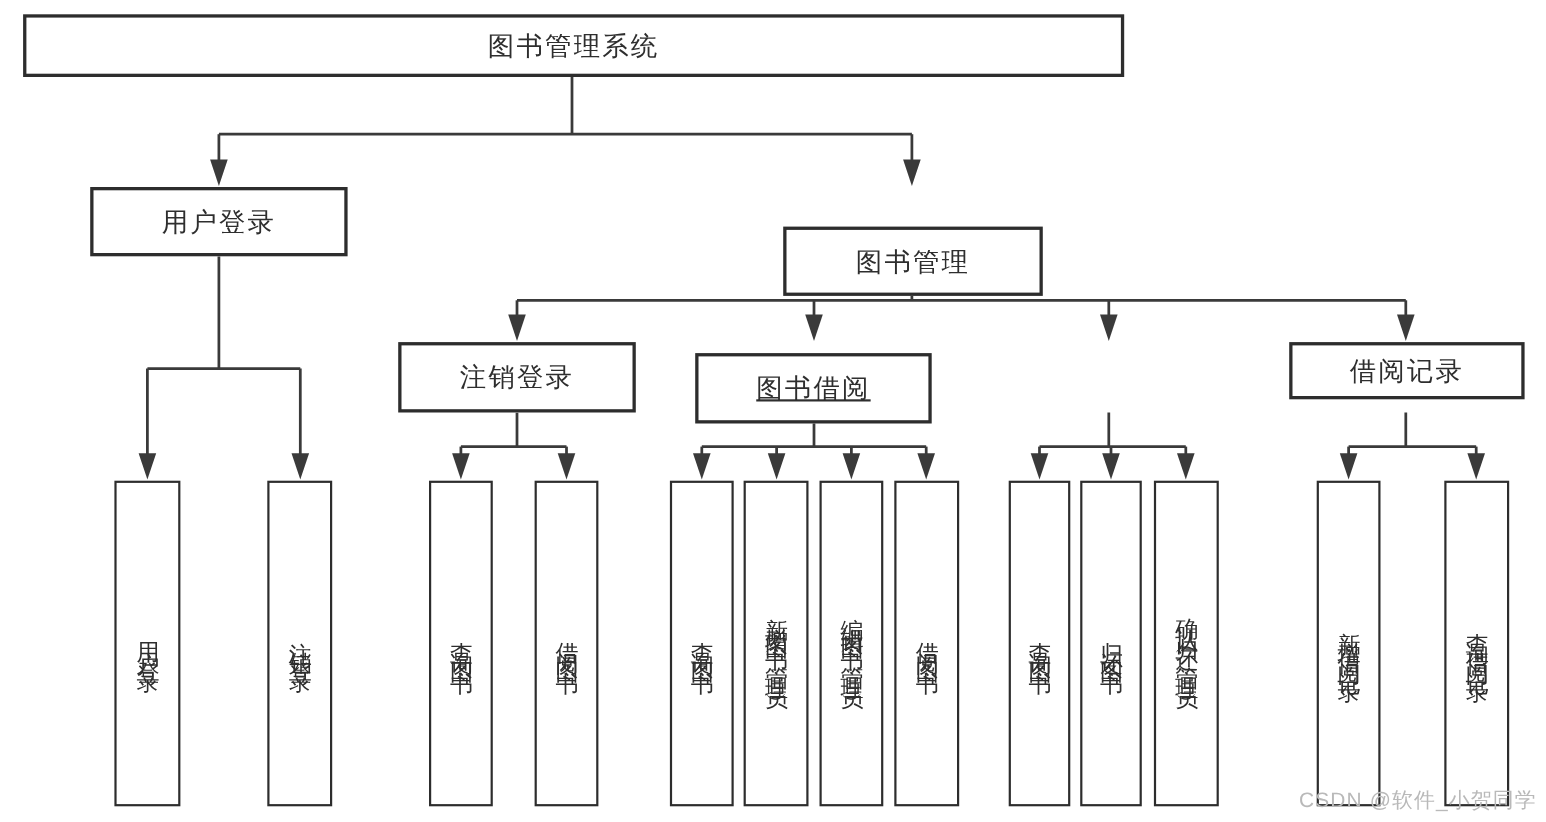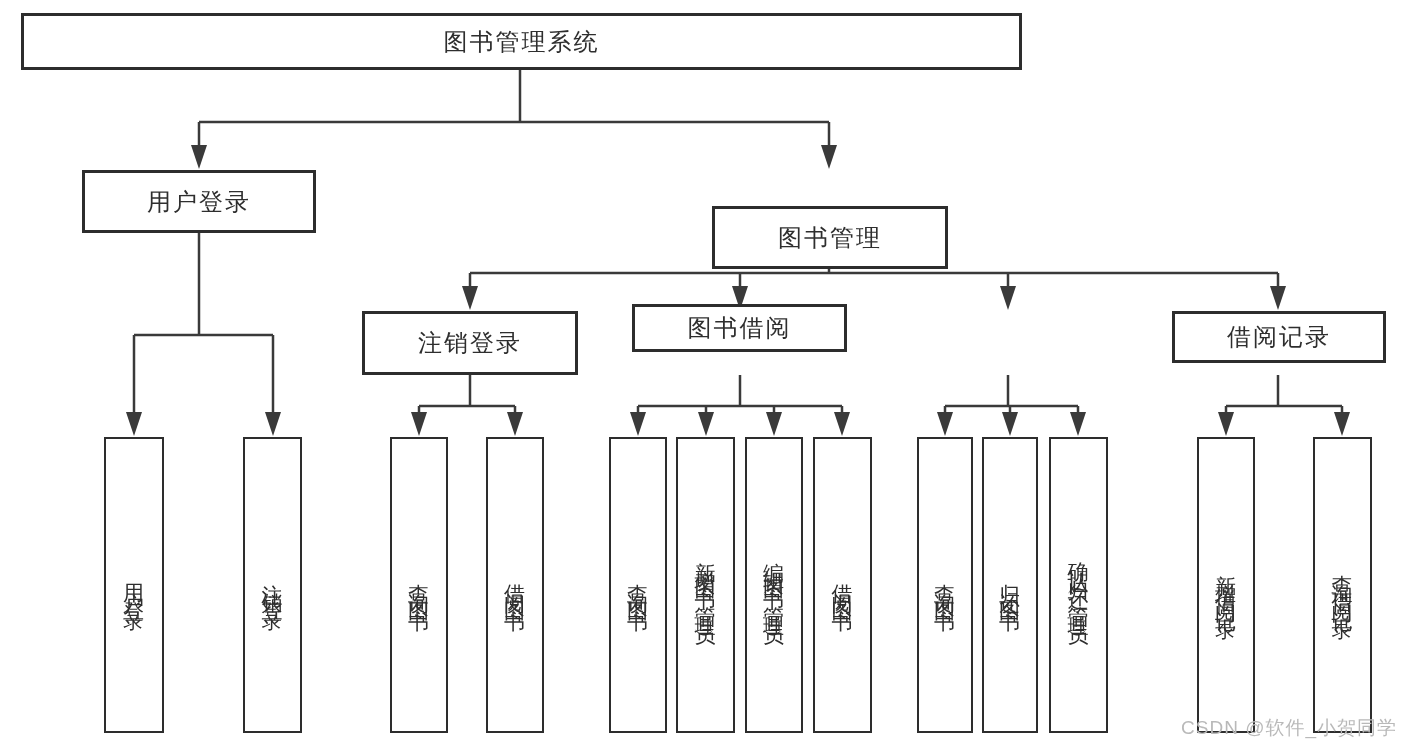--- a/index.html
+++ b/index.html
@@ -131,21 +131,21 @@
       <polygon points="1334,412 1350,412 1342,436"></polygon>
     </g>
   </svg>
 
   <div class="box h root" style="left:21px; top:13px; width:1001px; height:57px;">图书管理系统</div>
 
   <div class="box h" style="left:82px; top:170px; width:234px; height:63px;">用户登录</div>
   <div class="box h" style="left:712px; top:170px; width:236px; height:63px;margin-top:36px;">图书管理</div>
 
   <div class="box h" style="left:362px; top:311px; width:216px; height:64px;">注销登录</div>
-  <div class="box h" style="left:632px; top:304px; width:215px; height:48px;">图书借阅</div>
+  <div class="box h" style="left:632px; top:321px; width:215px; height:64px;text-decoration:underline;">图书借阅</div>
   <div class="box h" style="left:1172px; top:311px; width:214px; height:52px;">借阅记录</div>
 
   <div class="box v" style="left:104px; top:437px; width:60px; height:296px;">用户登录</div>
   <div class="box v" style="left:243px; top:437px; width:59px; height:296px;">注销登录</div>
 
   <div class="box v" style="left:390px; top:437px; width:58px; height:296px;">查询图书</div>
   <div class="box v" style="left:486px; top:437px; width:58px; height:296px;">借阅图书</div>
 
   <div class="box v" style="left:609px; top:437px; width:58px; height:296px;">查询图书</div>
   <div class="box v" style="left:676px; top:437px; width:59px; height:296px;">新增图书（管理员）</div>

